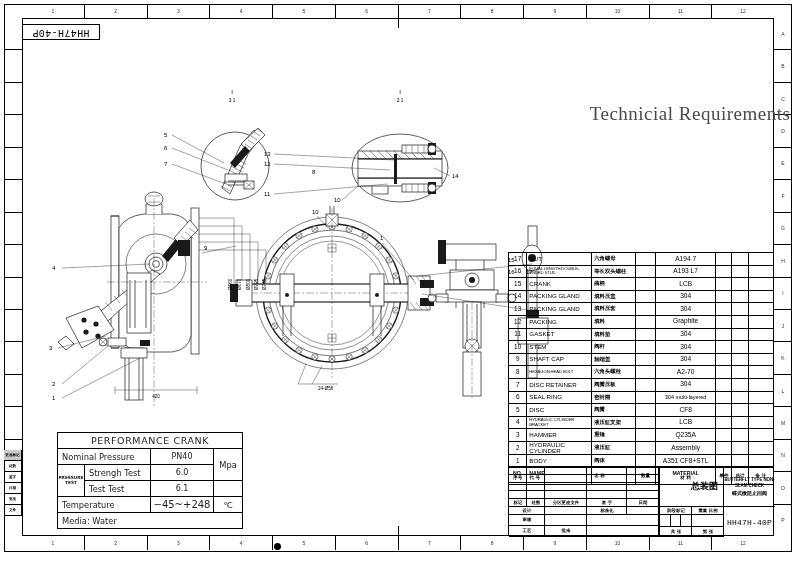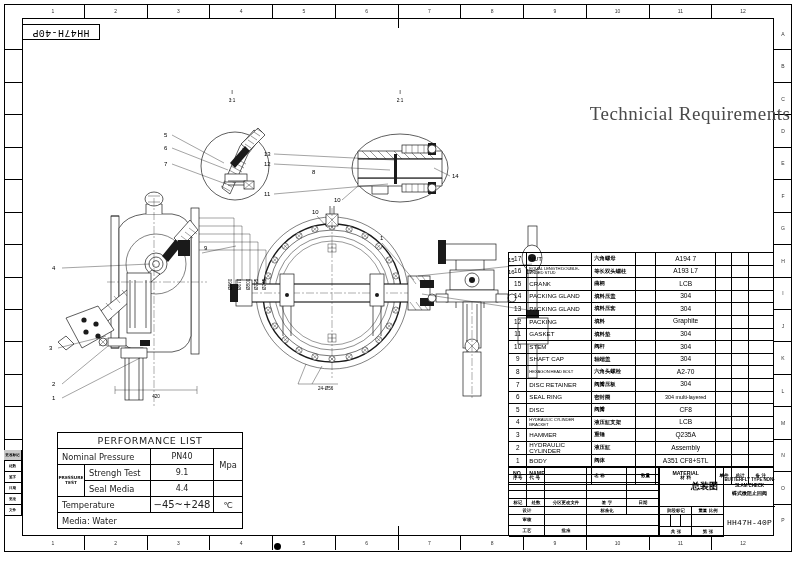--- a/index.html
+++ b/index.html
@@ -783,35 +783,35 @@
       <div class="cn">蝶式微阻止回阀</div>
     </div>
     <div class="tb-num">
       <span>HH47H-40P</span>
     </div>
   </div>
 
   <table class="gt" id="perf">
     <tbody>
       <tr>
-        <td class="title" colspan="4">PERFORMANCE LIST</td>
+        <td class="title" colspan="4">PERFORMANCE CRANK</td>
       </tr>
       <tr>
         <td class="lbl" colspan="2">Nominal Pressure</td>
         <td class="val">PN40</td>
         <td class="unit" rowspan="2">Mpa</td>
       </tr>
       <tr>
         <td class="vtiny" rowspan="2">PRESSURE TEST</td>
         <td class="lbl">Strengh Test</td>
-        <td class="val">9.1</td>
+        <td class="val">6.0</td>
       </tr>
       <tr>
-        <td class="lbl">Seal Media</td>
-        <td class="val">4.4</td>
+        <td class="lbl">Test Test</td>
+        <td class="val">6.1</td>
         <td></td>
       </tr>
       <tr>
         <td class="lbl" colspan="2">Temperature</td>
         <td class="val rng">−45~+248</td>
         <td class="unit">℃</td>
       </tr>
       <tr>
         <td class="lbl" colspan="4">Media:  Water</td>
       </tr>

